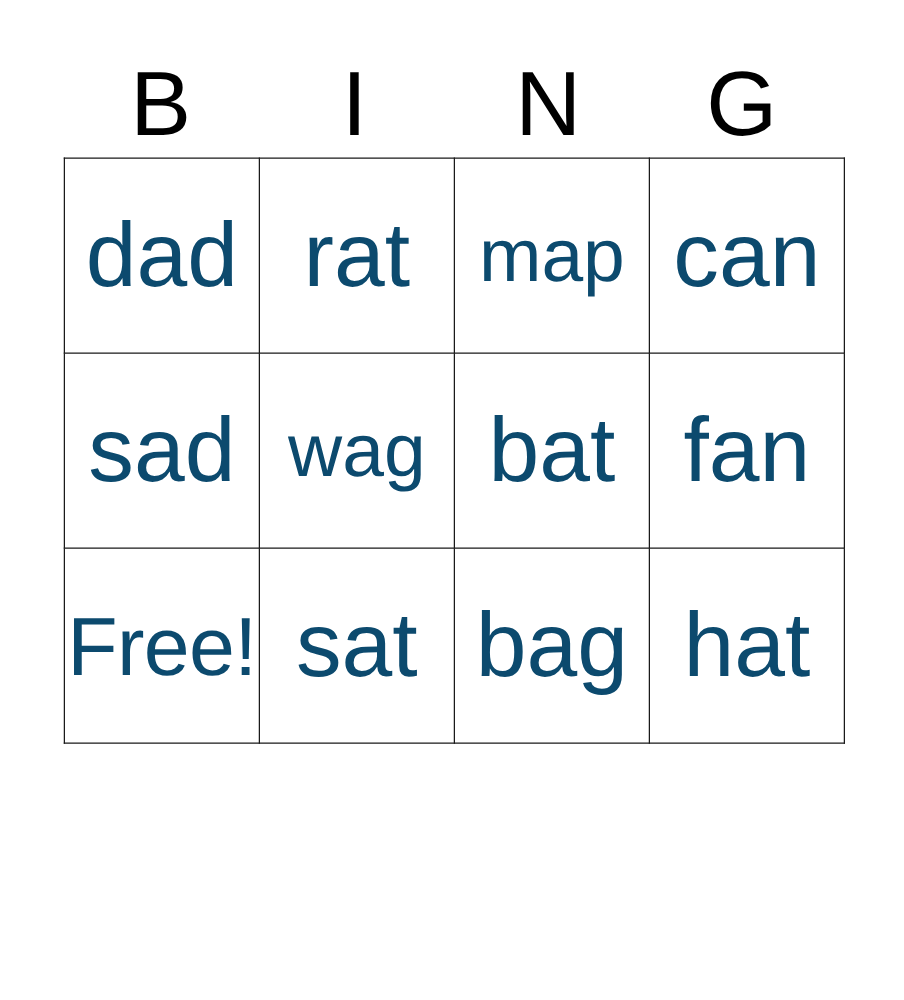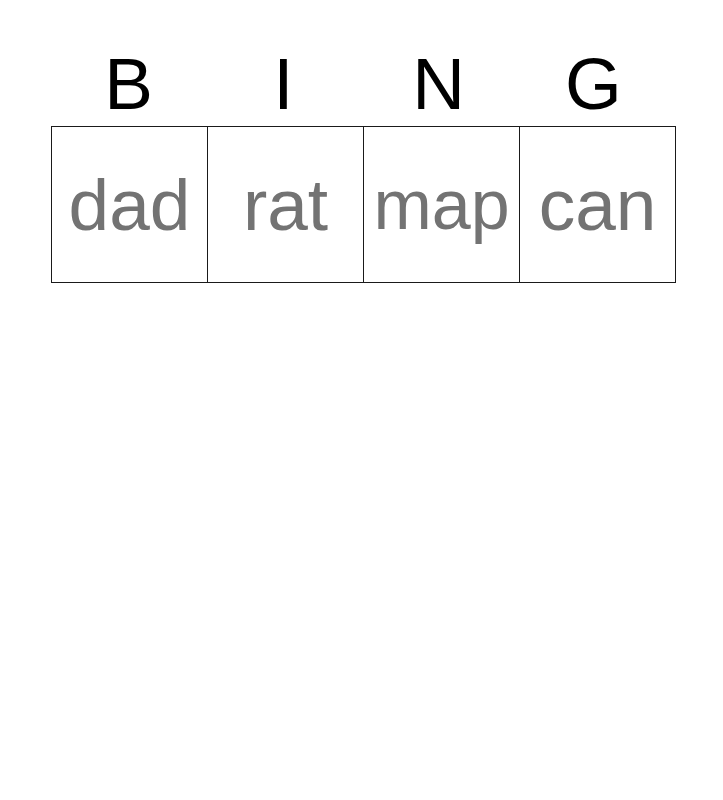--- a/index.html
+++ b/index.html
@@ -61,26 +61,26 @@
   }
   .cell-inner {
     display: flex;
     align-items: center;
     justify-content: center;
     width: 100%;
     height: 155px;
     font-size: 73px;
     line-height: 1;
     white-space: nowrap;
-    color: #737373;
+    color: #0c4a6e;
     user-select: none;
   }
   
   .cell-inner.fit-tight { font-size: 66px; letter-spacing: -0.5px; }
-  .cell-inner.fit-snug  { font-size: 70px; }
+  .cell-inner.fit-snug  { font-size: 60px; }
 </style>
 </head>
 <body>
 
 <div class="card">
 
   <div class="bingo-header">
     <div class="header-letter">B</div>
     <div class="header-letter">I</div>
     <div class="header-letter">N</div>
@@ -96,16 +96,44 @@
         <td>
             <div class="cell-inner">rat</div>
           </td>
         <td>
             <div class="cell-inner fit-snug">map</div>
           </td>
         <td>
             <div class="cell-inner">can</div>
           </td>
       </tr>
+      <tr>
+        <td>
+            <div class="cell-inner">sad</div>
+          </td>
+        <td>
+            <div class="cell-inner fit-snug">wag</div>
+          </td>
+        <td>
+            <div class="cell-inner">bat</div>
+          </td>
+        <td>
+            <div class="cell-inner">fan</div>
+          </td>
+      </tr>
+      <tr>
+        <td>
+            <div class="cell-inner fit-tight">Free!</div>
+          </td>
+        <td>
+            <div class="cell-inner">sat</div>
+          </td>
+        <td>
+            <div class="cell-inner">bag</div>
+          </td>
+        <td>
+            <div class="cell-inner">hat</div>
+          </td>
+      </tr>
     </tbody>
   </table>
 
 </div>
 
 </body></html>

